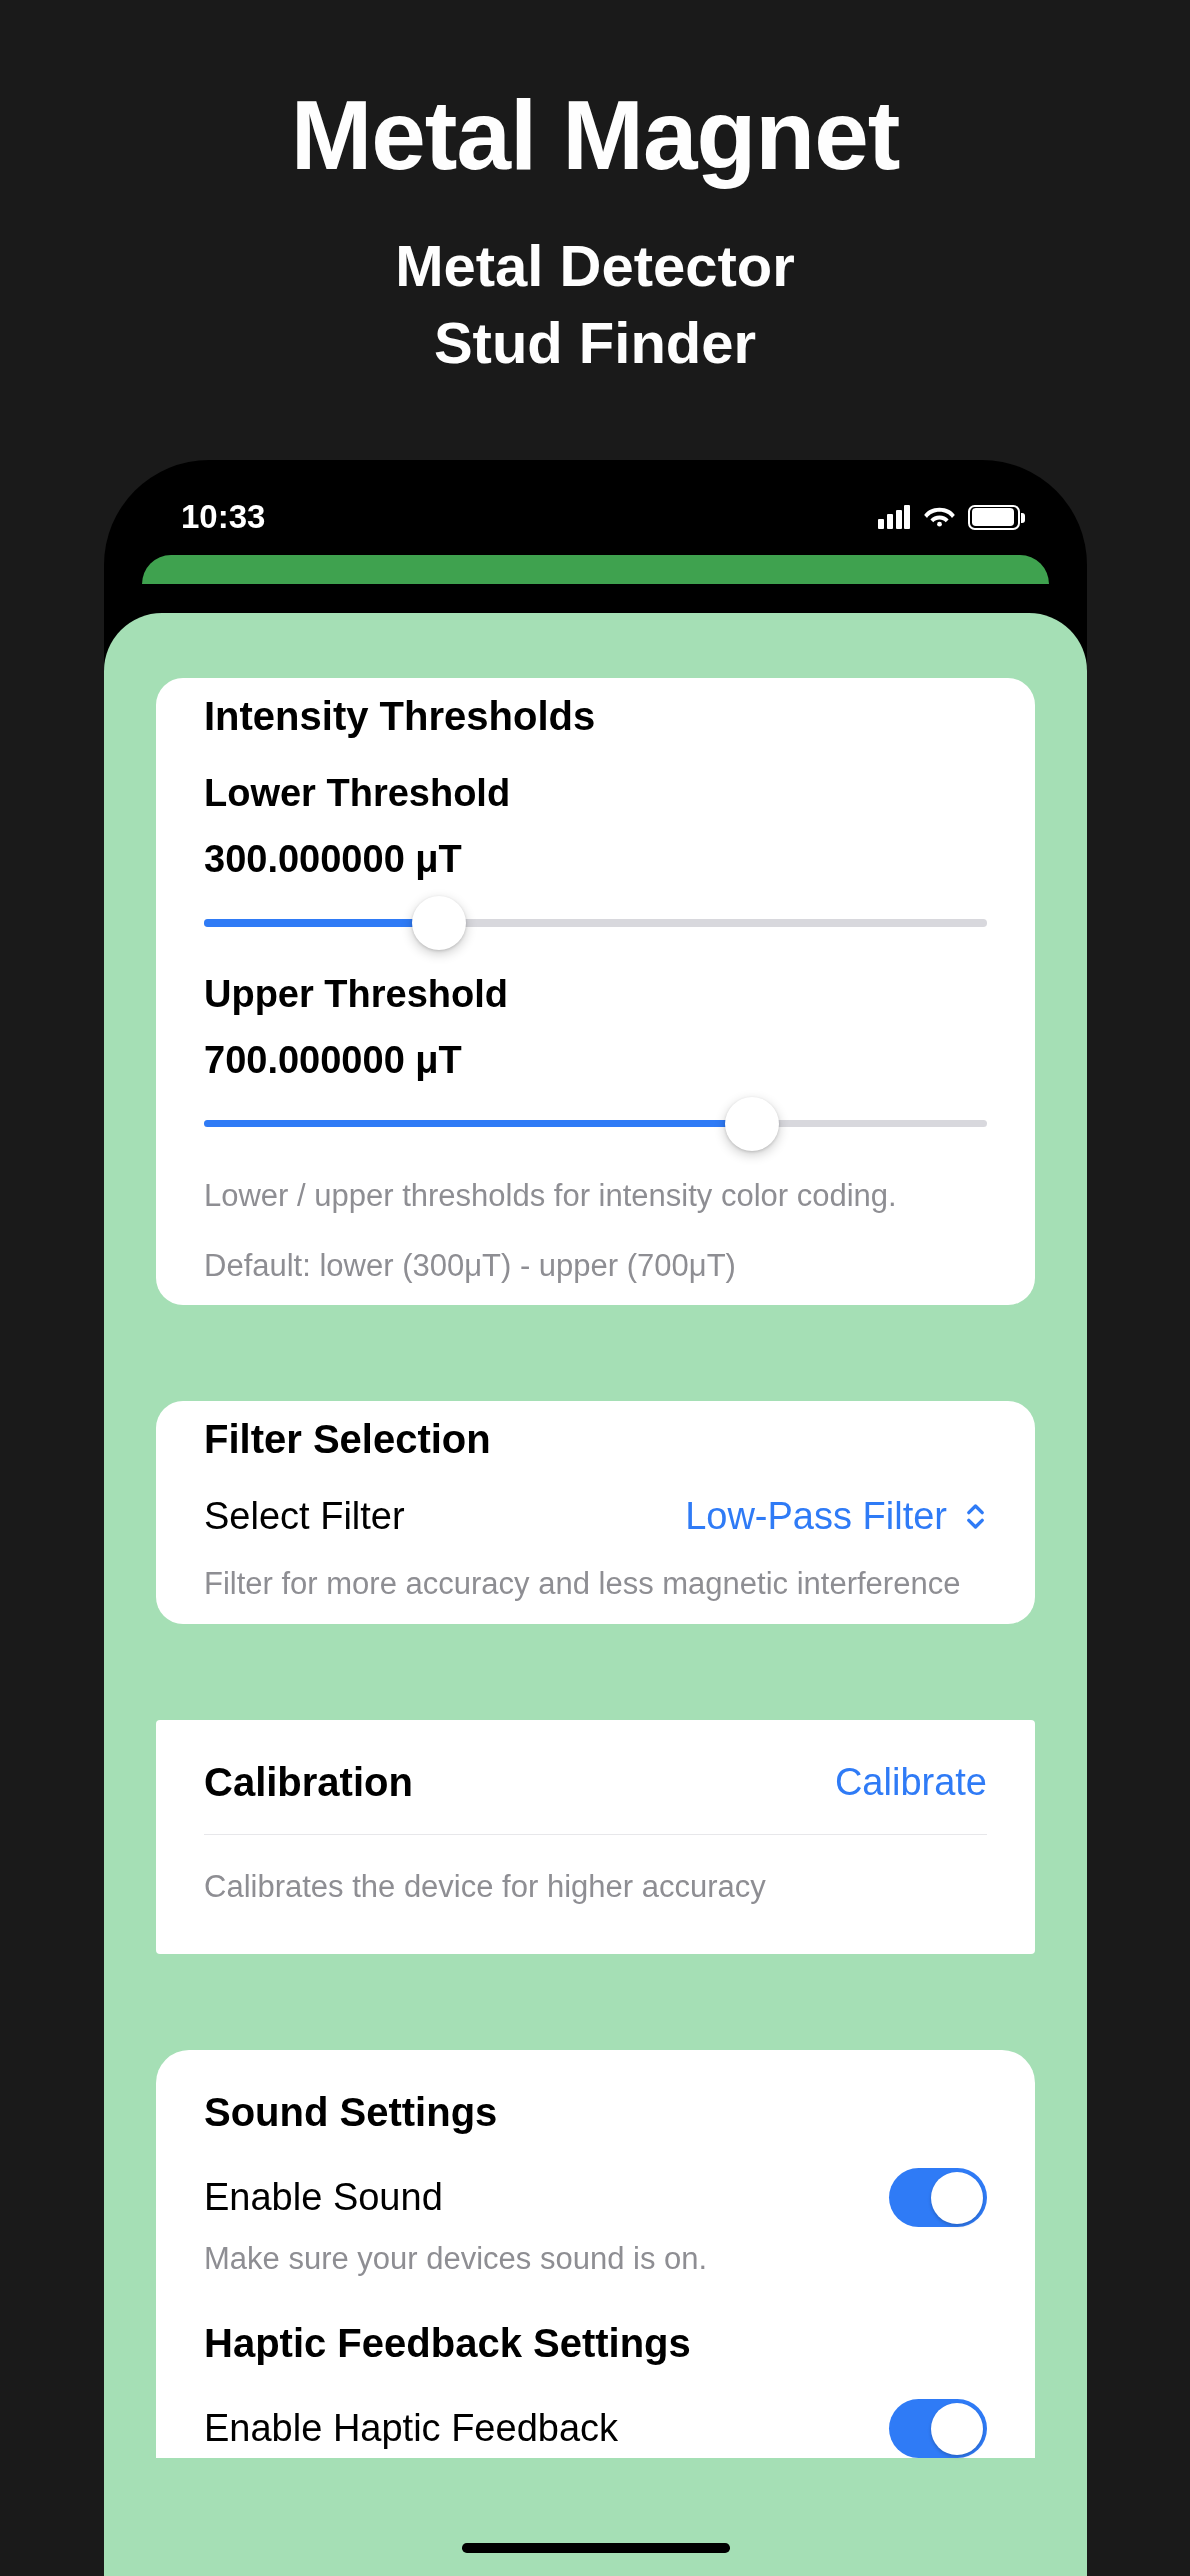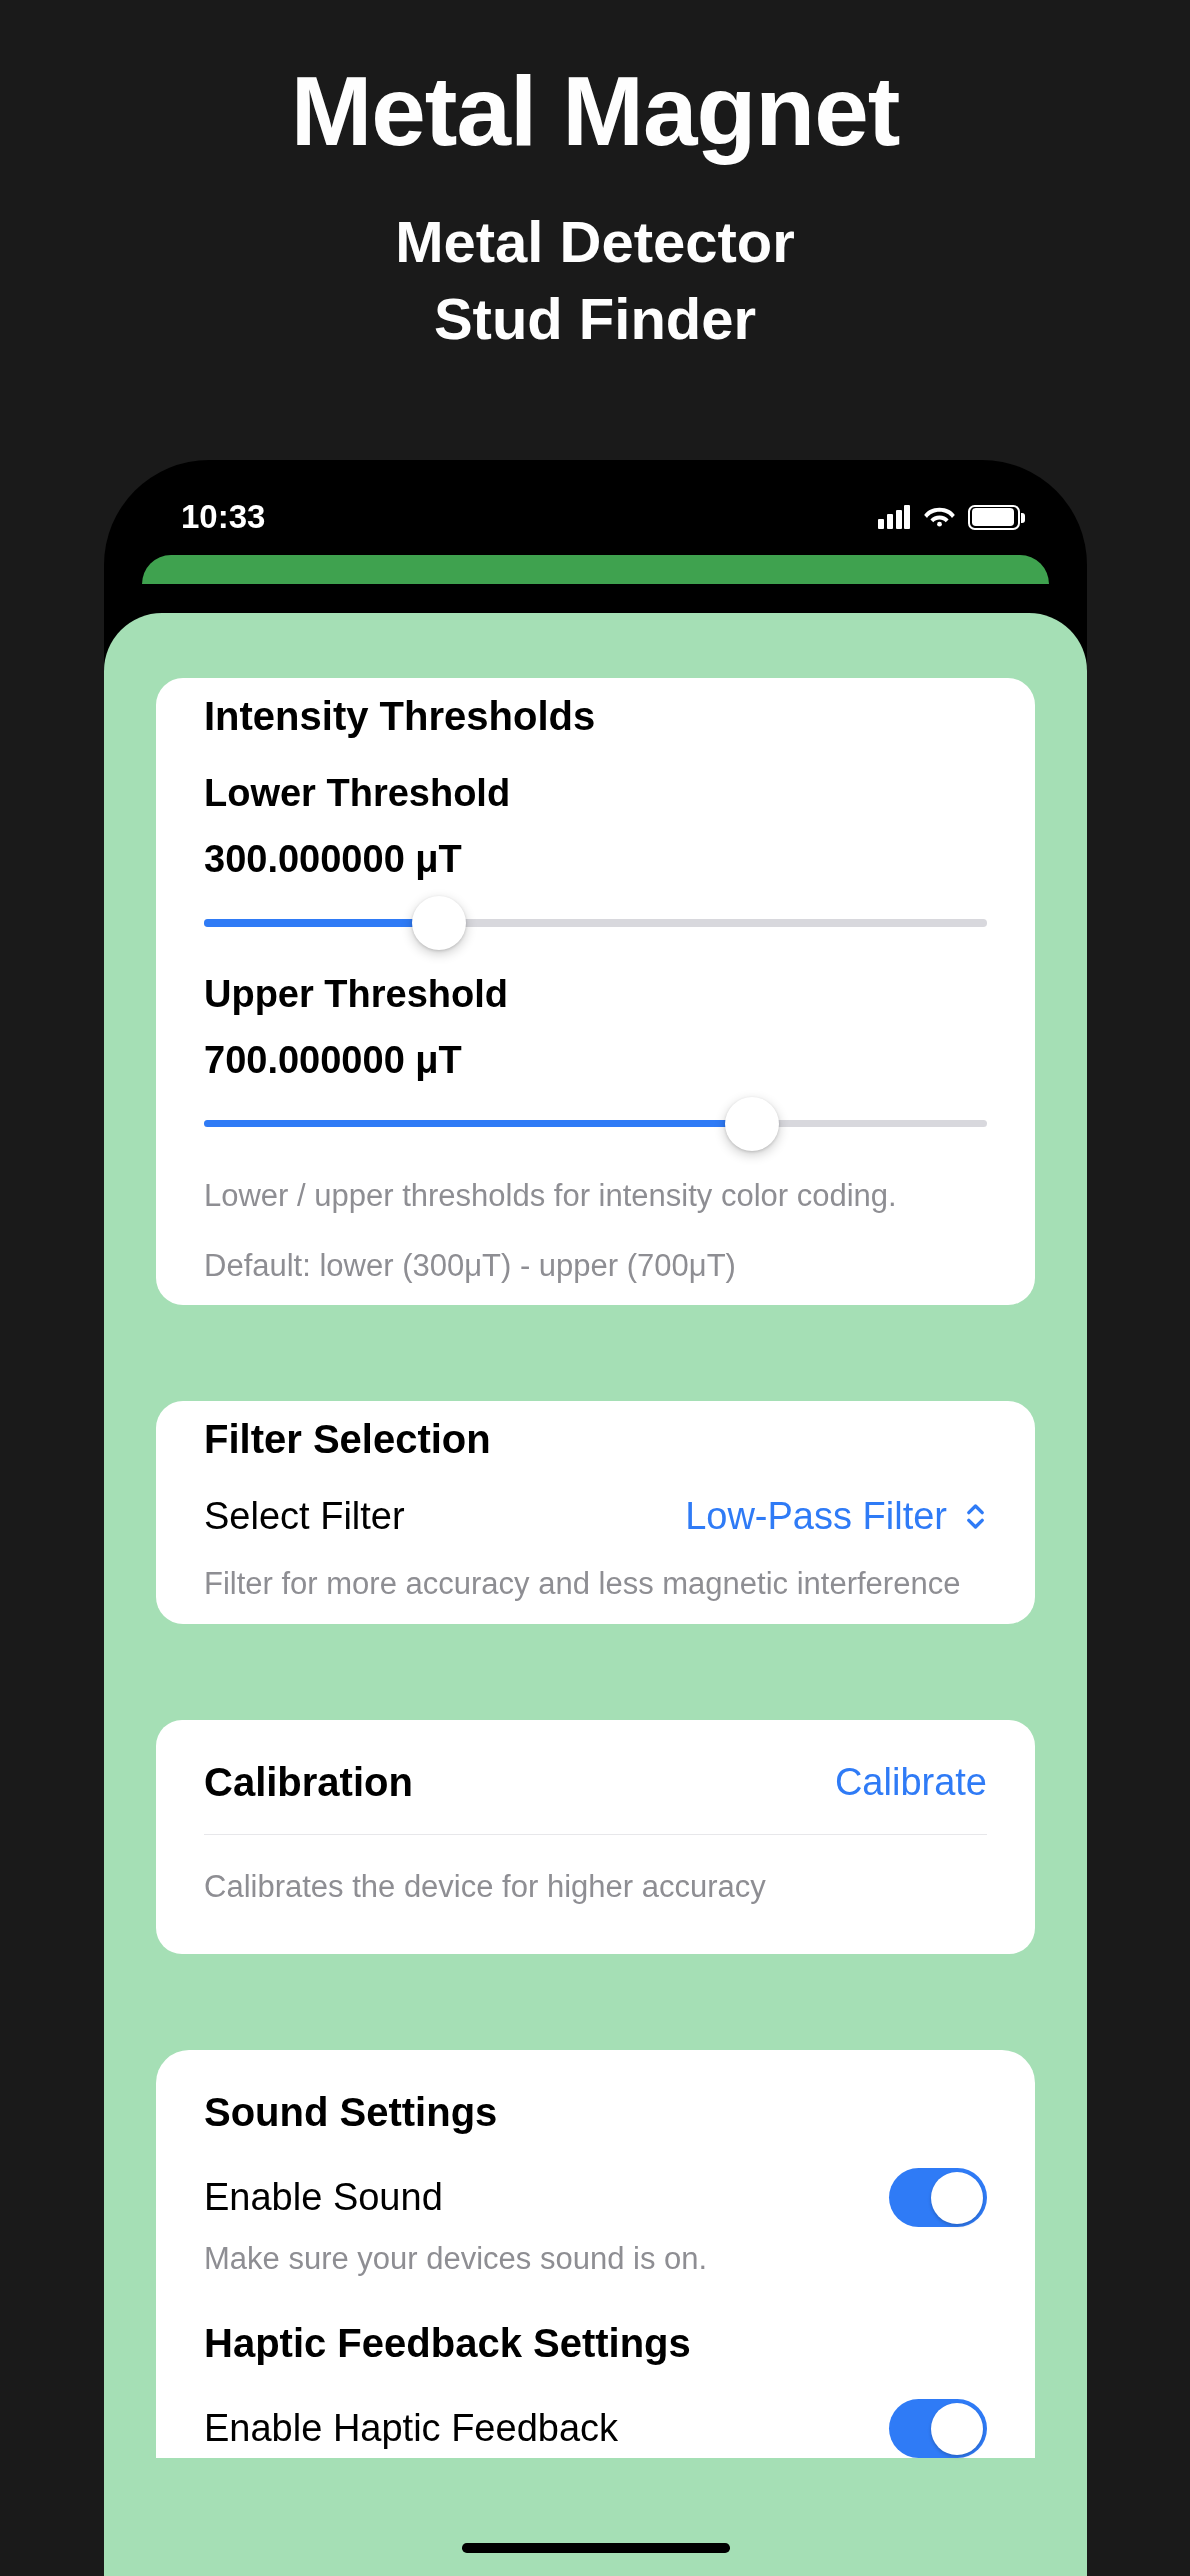--- a/index.html
+++ b/index.html
@@ -6,21 +6,21 @@
   body {
     background: #1a1a1a;
     font-family: -apple-system, BlinkMacSystemFont, "Segoe UI", Helvetica, Arial, sans-serif;
     width: 1190px;
     height: 2576px;
     overflow: hidden;
     position: relative;
   }
   .header-area {
     text-align: center;
-    padding-top: 55px;
+    padding-top: 79px;
   }
   .app-title {
     color: #fefefe;
     font-size: 98px;
     font-weight: 900;
     letter-spacing: -1px;
   }
   .app-sub1 {
     color: #fefefe;
     font-size: 58px;
@@ -189,21 +189,21 @@
     display: flex;
     align-items: center;
     gap: 17px;
     color: #2f7bf6;
     font-size: 38px;
     font-weight: 400;
   }
   .updown-icon svg { width: 23px; height: 31px; display:block; }
   .cal-card {
     background: #fff;
-    border-radius: 26px;
+    border-radius: 4px;
     padding: 40px 48px 44px 48px;
     margin-bottom: 96px;
   }
   .cal-header {
     display: flex;
     justify-content: space-between;
     align-items: center;
     padding-bottom: 29px;
     border-bottom: 1px solid #e7e7ea;
     margin-bottom: 29px;

